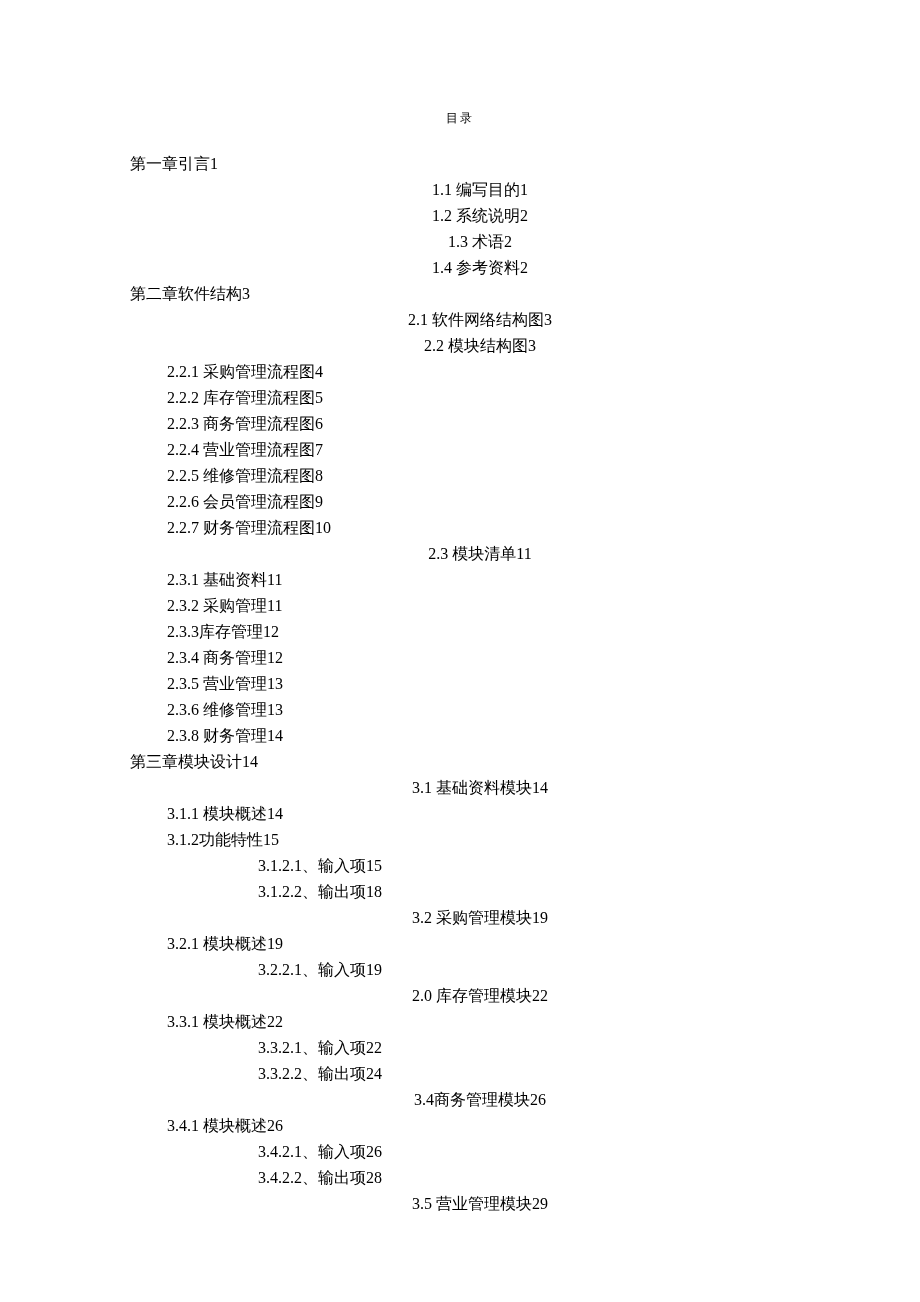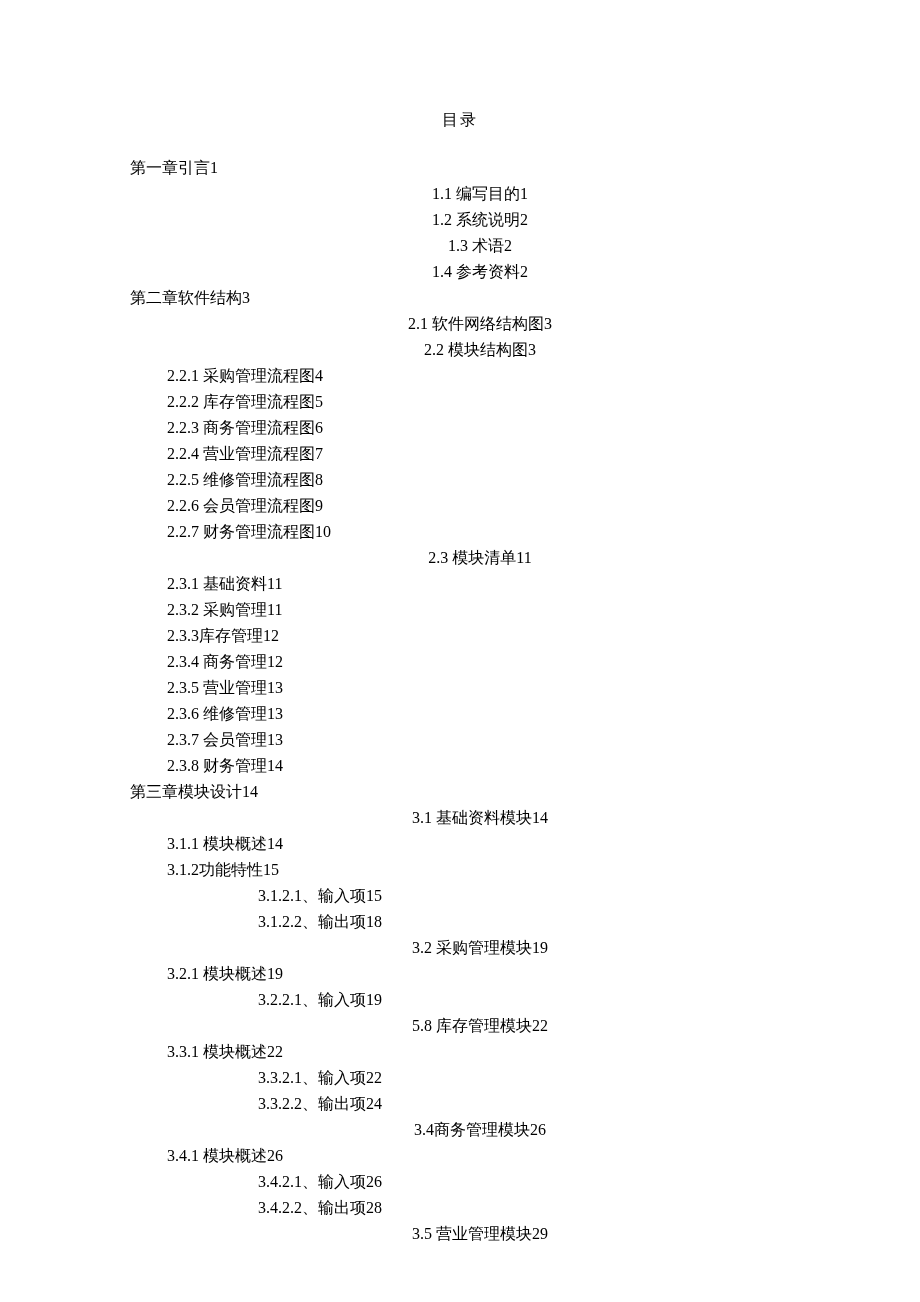--- a/index.html
+++ b/index.html
@@ -10,21 +10,21 @@
     font-size: 16px;
     color: #000;
     width: 920px;
   }
   .page {
     padding: 110px 130px 60px 130px;
   }
   .title {
     text-align: center;
     margin-bottom: 24px;
-    font-size: 16px;
+    font-size: 12px;
     letter-spacing: 2px;
   }
   .toc-line {
     line-height: 26px;
     white-space: nowrap;
   }
   .lvl-0 { margin-left: 0px; }
   .lvl-1 { margin-left: 40px; text-align: center; }
   .lvl-2 { margin-left: 37px; }
   .lvl-3 { margin-left: 128px; }
@@ -50,32 +50,31 @@
       <div class="toc-line lvl-2">2.2.5  维修管理流程图8</div>
       <div class="toc-line lvl-2">2.2.6  会员管理流程图9</div>
       <div class="toc-line lvl-2">2.2.7 财务管理流程图10</div>
       <div class="toc-line lvl-1">2.3  模块清单11</div>
       <div class="toc-line lvl-2">2.3.1  基础资料11</div>
       <div class="toc-line lvl-2">2.3.2  采购管理11</div>
       <div class="toc-line lvl-2">2.3.3库存管理12</div>
       <div class="toc-line lvl-2">2.3.4  商务管理12</div>
       <div class="toc-line lvl-2">2.3.5  营业管理13</div>
       <div class="toc-line lvl-2">2.3.6  维修管理13</div>
-      <div class="toc-line lvl-2">2.3.7  会员管理13</div>
       <div class="toc-line lvl-2">2.3.8  财务管理14</div>
       <div class="toc-line lvl-0">第三章模块设计14</div>
       <div class="toc-line lvl-1">3.1  基础资料模块14</div>
       <div class="toc-line lvl-2">3.1.1  模块概述14</div>
       <div class="toc-line lvl-2">3.1.2功能特性15</div>
       <div class="toc-line lvl-3">3.1.2.1、输入项15</div>
       <div class="toc-line lvl-3">3.1.2.2、输出项18</div>
       <div class="toc-line lvl-1">3.2  采购管理模块19</div>
       <div class="toc-line lvl-2">3.2.1  模块概述19</div>
       <div class="toc-line lvl-3">3.2.2.1、输入项19</div>
-      <div class="toc-line lvl-1">5.8  库存管理模块22</div>
+      <div class="toc-line lvl-1">2.0  库存管理模块22</div>
       <div class="toc-line lvl-2">3.3.1  模块概述22</div>
       <div class="toc-line lvl-3">3.3.2.1、输入项22</div>
       <div class="toc-line lvl-3">3.3.2.2、输出项24</div>
       <div class="toc-line lvl-1">3.4商务管理模块26</div>
       <div class="toc-line lvl-2">3.4.1  模块概述26</div>
       <div class="toc-line lvl-3">3.4.2.1、输入项26</div>
       <div class="toc-line lvl-3">3.4.2.2、输出项28</div>
       <div class="toc-line lvl-1">3.5  营业管理模块29</div>
     </div>
 

